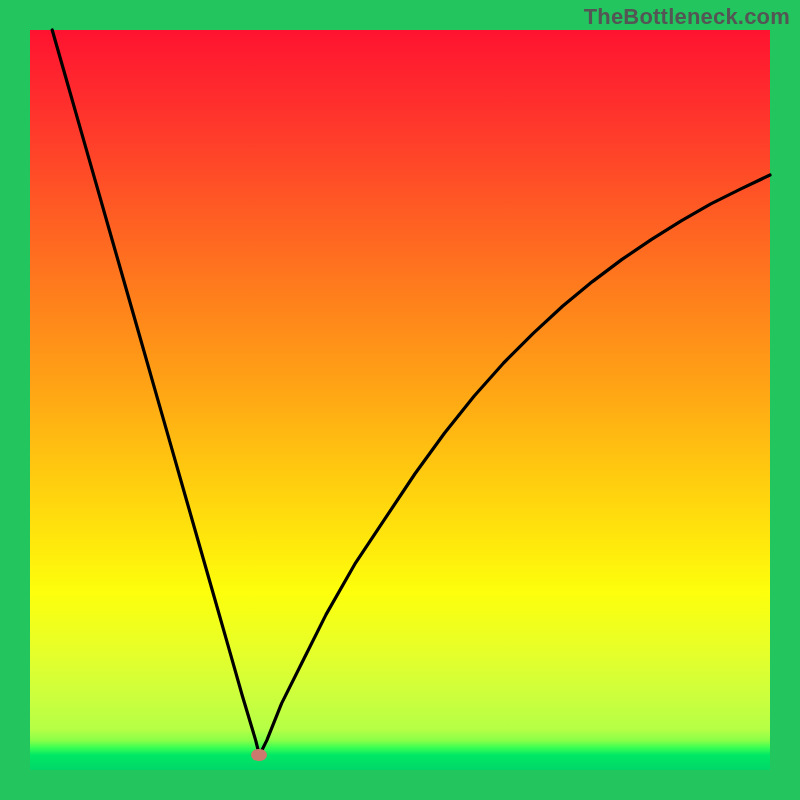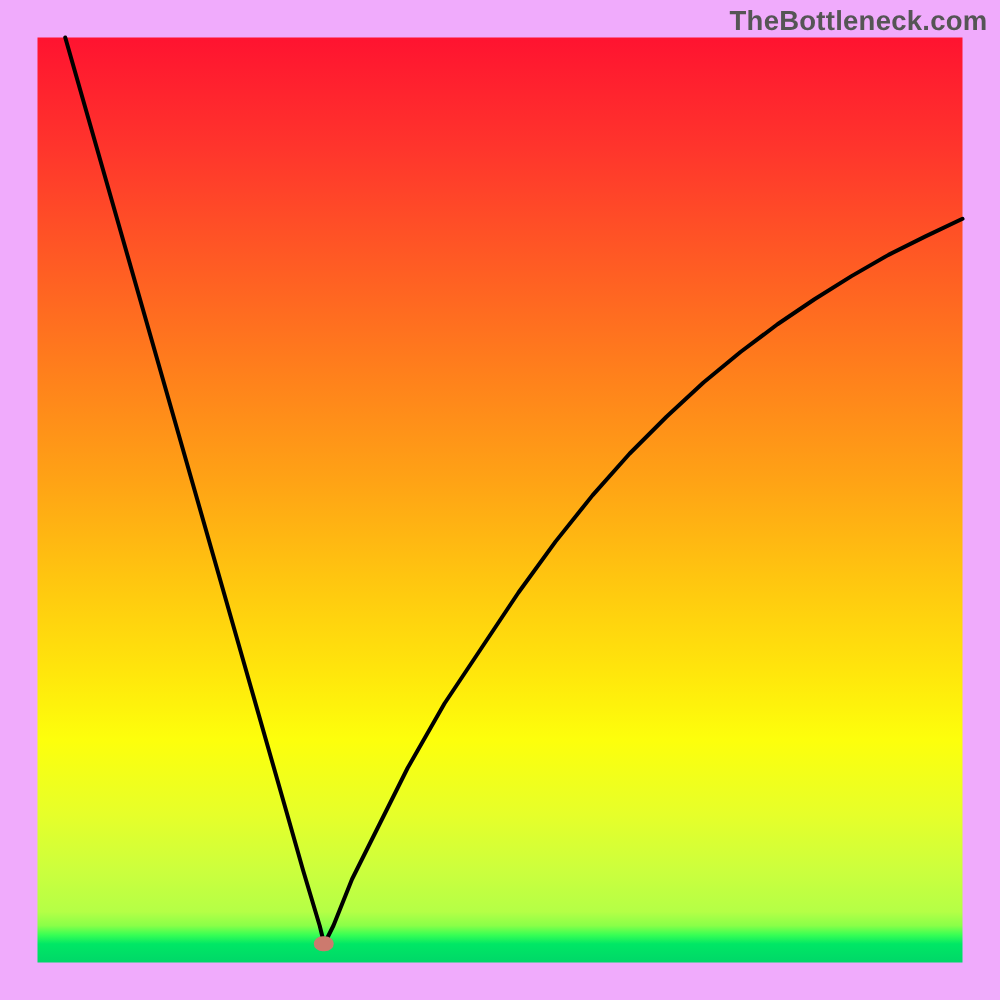--- a/index.html
+++ b/index.html
@@ -8,21 +8,21 @@
     width: 800px;
     height: 800px;
     background: #000;
     overflow: hidden;
     font-family: Arial, Helvetica, sans-serif;
   }
   .frame {
     position: relative;
     width: 800px;
     height: 800px;
-    background: #f0abfc;
+    background: #22c55e;
   }
   .watermark {
     position: absolute;
     top: 4px;
     right: 10px;
     color: #555;
     font-size: 22px;
     font-weight: 600;
     letter-spacing: 0.2px;
     z-index: 4;

